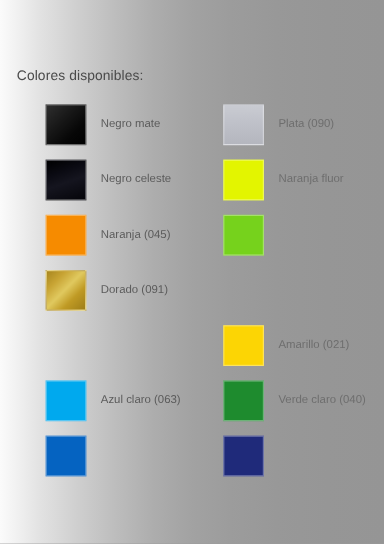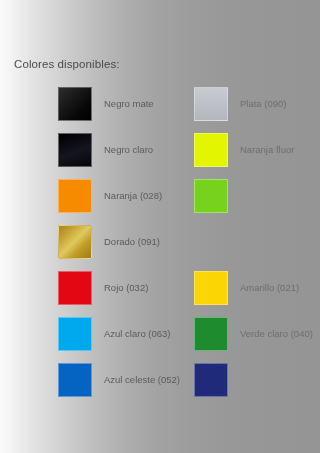--- a/index.html
+++ b/index.html
@@ -38,35 +38,34 @@
     font-size: 11.5px;
     color: #4a4a4a;
     letter-spacing: 0.1px;
     white-space: nowrap;
   }
   .swatch-grid {
     position: absolute;
     left: 0;
     top: 87px;
     width: 296px;
-    padding-left: 20px;
   }
   .swatch-row {
     position: relative;
     height: 46px;
   }
   .color-entry {
     position: absolute;
     top: 0;
     height: 34px;
     display: flex;
     align-items: center;
   }
   .col-left  { left: 38px; }
-  .col-right { left: 174px; }
+  .col-right { left: 186px; }
 
   .swatch {
     width: 34px;
     height: 34px;
     flex: none;
     box-sizing: border-box;
   }
   .color-label {
     margin-left: 12px;
     font-size: 9.5px;
@@ -92,66 +91,61 @@
           <div class="color-label">Negro mate</div>
         </div>
         <div class="color-entry col-right">
           <div class="swatch" style="background: linear-gradient(rgb(201, 203, 210) 0%, rgb(191, 193, 201) 45%, rgb(180, 182, 190) 100%); border: 1px solid rgba(255, 255, 255, 0.35);"></div>
           <div class="color-label">Plata (090)</div>
         </div>
       </div>
       <div class="swatch-row">
         <div class="color-entry col-left">
           <div class="swatch" style="background: linear-gradient(160deg, rgb(0, 0, 0) 0%, rgb(10, 10, 18) 30%, rgb(21, 21, 31) 55%, rgb(5, 5, 10) 100%); border: 1px solid rgba(255, 255, 255, 0.35);"></div>
-          <div class="color-label">Negro claro</div>
+          <div class="color-label">Negro celeste</div>
         </div>
         <div class="color-entry col-right">
           <div class="swatch" style="background: rgb(227, 245, 0); border: 1px solid rgba(255, 255, 255, 0.35);"></div>
           <div class="color-label">Naranja fluor</div>
         </div>
       </div>
       <div class="swatch-row">
         <div class="color-entry col-left">
           <div class="swatch" style="background: rgb(246, 139, 0); border: 1px solid rgba(255, 255, 255, 0.35);"></div>
-          <div class="color-label">Naranja (028)</div>
+          <div class="color-label">Naranja (045)</div>
         </div>
         <div class="color-entry col-right">
           <div class="swatch" style="background: rgb(118, 210, 28); border: 1px solid rgba(255, 255, 255, 0.35);"></div>
         </div>
       </div>
       <div class="swatch-row">
         <div class="color-entry col-left">
           <div class="swatch" style="background: linear-gradient(135deg, rgb(168, 134, 31) 0%, rgb(200, 164, 52) 25%, rgb(224, 201, 95) 48%, rgb(192, 154, 36) 70%, rgb(157, 125, 24) 100%); border: 1px solid rgba(255, 255, 255, 0.35);"></div>
           <div class="color-label">Dorado (091)</div>
         </div>
       </div>
       <div class="swatch-row">
-        <div class="color-entry col-left">
-          <div class="swatch" style="background: rgb(227, 6, 19); border: 1px solid rgba(255, 255, 255, 0.35);"></div>
-          <div class="color-label">Rojo (032)</div>
-        </div>
         <div class="color-entry col-right">
           <div class="swatch" style="background: rgb(252, 213, 4); border: 1px solid rgba(255, 255, 255, 0.35);"></div>
           <div class="color-label">Amarillo (021)</div>
         </div>
       </div>
       <div class="swatch-row">
         <div class="color-entry col-left">
           <div class="swatch" style="background: rgb(0, 169, 238); border: 1px solid rgba(255, 255, 255, 0.35);"></div>
           <div class="color-label">Azul claro (063)</div>
         </div>
         <div class="color-entry col-right">
           <div class="swatch" style="background: rgb(30, 139, 46); border: 1px solid rgba(255, 255, 255, 0.35);"></div>
           <div class="color-label">Verde claro (040)</div>
         </div>
       </div>
       <div class="swatch-row">
         <div class="color-entry col-left">
           <div class="swatch" style="background: rgb(5, 99, 193); border: 1px solid rgba(255, 255, 255, 0.35);"></div>
-          <div class="color-label">Azul celeste (052)</div>
         </div>
         <div class="color-entry col-right">
           <div class="swatch" style="background: rgb(31, 42, 122); border: 1px solid rgba(255, 255, 255, 0.35);"></div>
         </div>
       </div>
     </div>
 
 </div>
 
 </body></html>

